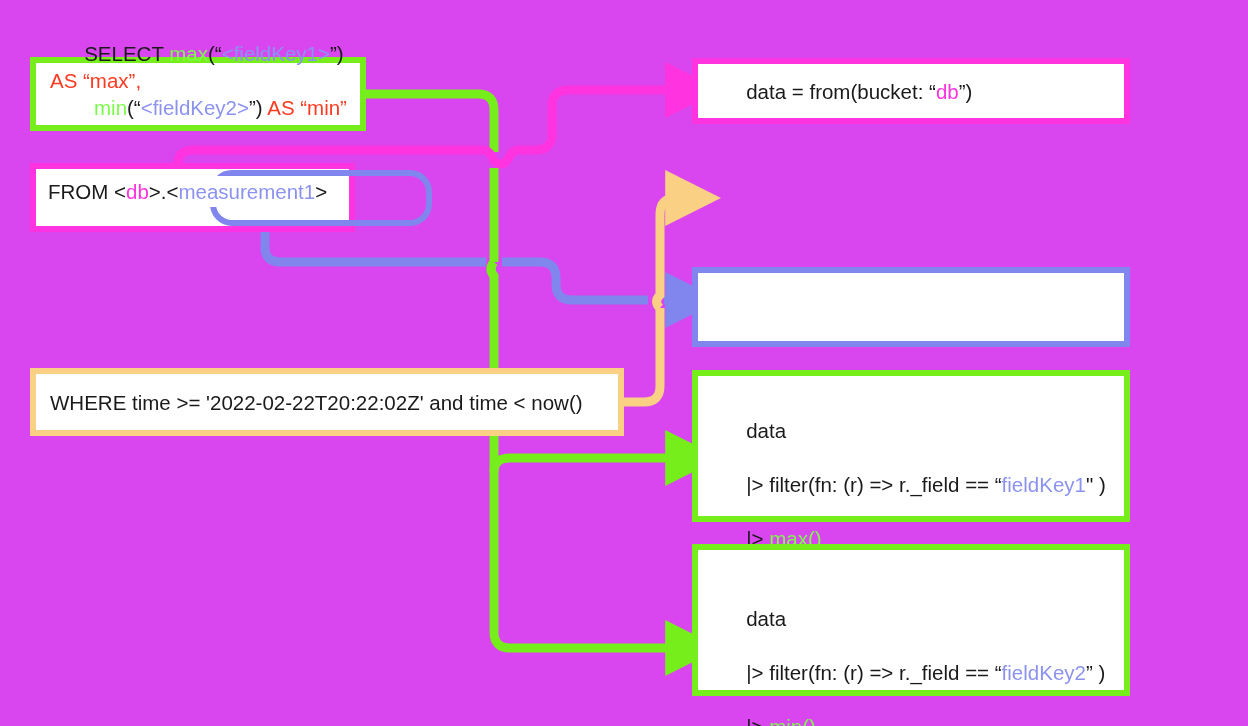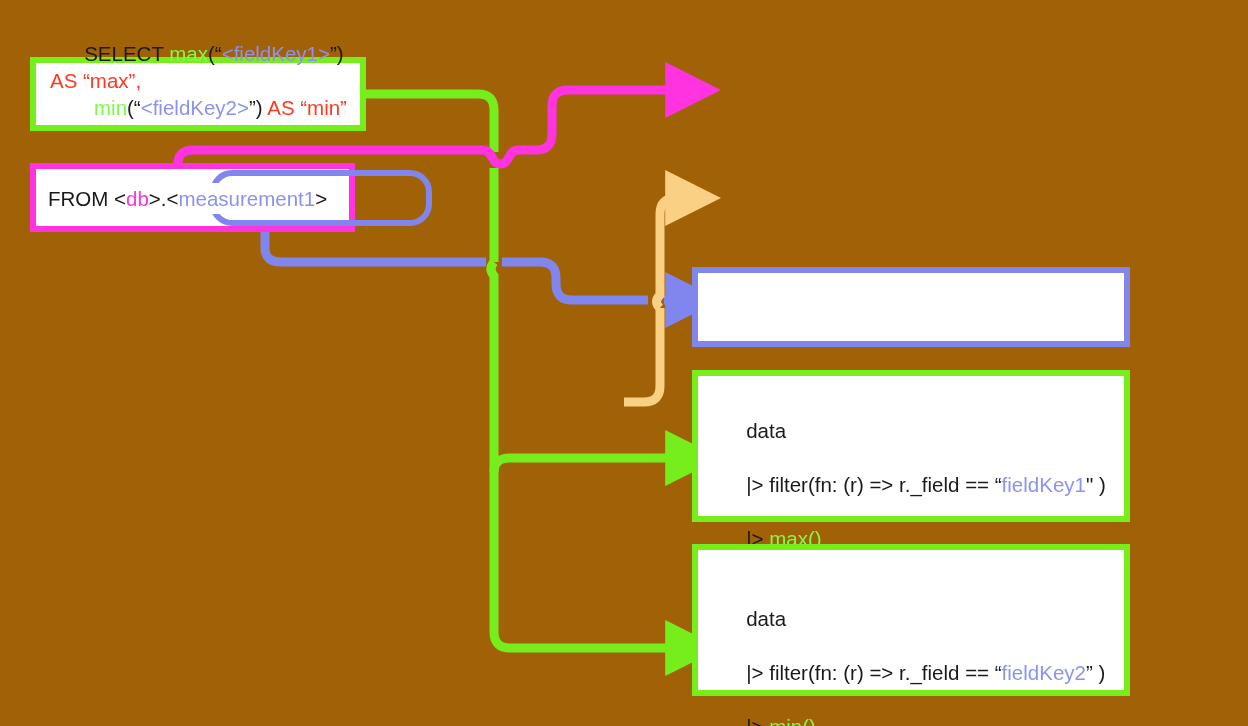--- a/index.html
+++ b/index.html
@@ -1,17 +1,17 @@
 <!DOCTYPE html>
 <html><head>
 <meta charset="utf-8">
 <style>
   html,body{margin:0;padding:0;background:#ffffff;}
   body{font-family:"Liberation Sans", sans-serif;}
-  #stage{position:relative;width:1248px;height:726px;background:#a16207;overflow:hidden;}
+  #stage{position:relative;width:1248px;height:726px;background:#d946ef;overflow:hidden;}
   #wires{position:absolute;left:0;top:0;width:1248px;height:726px;}
   .box{position:absolute;background:#ffffff;box-sizing:border-box;}
   .box .txt{position:absolute;left:14px;right:10px;top:50%;transform:translateY(-50%);
             font-size:20.5px;line-height:27px;color:#1a1a1a;white-space:pre-wrap;}
   .box.topalign .txt{top:14px;transform:none;}
   .g  {border:6px solid #76ee1c;}
   .m  {border:6px solid #ff33e0;}
   .o  {border:6px solid #fad085;}
   .b  {border:6px solid #8086ed;}
   .b.round{border-radius:22px;}
@@ -72,25 +72,33 @@
 
   <div class="box g" style="left:30px;top:57px;width:336px;height:74px;">
     <div class="txt">
       <span class="c-dark">SELECT </span><span class="c-green">max</span><span class="c-dark">(“</span><span class="c-blue">&lt;fieldKey1&gt;</span><span class="c-dark">”) </span><span class="c-red">AS “max”,</span><span class="sel2"><span class="c-green">min</span><span class="c-dark">(“</span><span class="c-blue">&lt;fieldKey2&gt;</span><span class="c-dark">”) </span><span class="c-red">AS “min”</span></span>
     </div>
   </div>
 
   <div class="box m" style="left:30px;top:163px;width:325px;height:69px;">
   </div>
   <div class="box b round" style="left:210px;top:170px;width:222px;height:56px;background:transparent;"></div>
-  <div style="position:absolute;left:44px;top:183px;font-size:20.5px;line-height:27px;z-index:5;background:#fff;padding:2px 4px;">
+  <div style="position:absolute;left:44px;top:176px;font-size:20.5px;line-height:27px;z-index:5;background:#fff;padding:2px 4px;">
     <span class="c-dark">FROM &lt;</span><span class="c-mag">db</span><span class="c-dark">&gt;.&lt;</span><span class="c-blue">measurement1</span><span class="c-dark">&gt;</span>
   </div>
 
+  <div class="box o" style="left:30px;top:368px;width:594px;height:68px;">
+    <div class="txt c-dark">WHERE time &gt;= '2022-02-22T20:22:02Z' and time &lt; now()</div>
+  </div>
 
+  <div class="box m" style="left:692px;top:58px;width:438px;height:66px;">
+    <div class="txt">
+      <span class="c-dark">data = from(bucket: “</span><span class="c-mag">db</span><span class="c-dark">”)</span>
+    </div>
+  </div>
 
 
   <div class="box b topalign" style="left:692px;top:267px;width:438px;height:80px;">
     <div class="txt">
       <br>
       <span class="c-dark">"</span><span class="c-blue">measurement1</span><span class="c-dark">")</span>
     </div>
   </div>
 
   <div class="box g topalign" style="left:692px;top:370px;width:438px;height:152px;">

